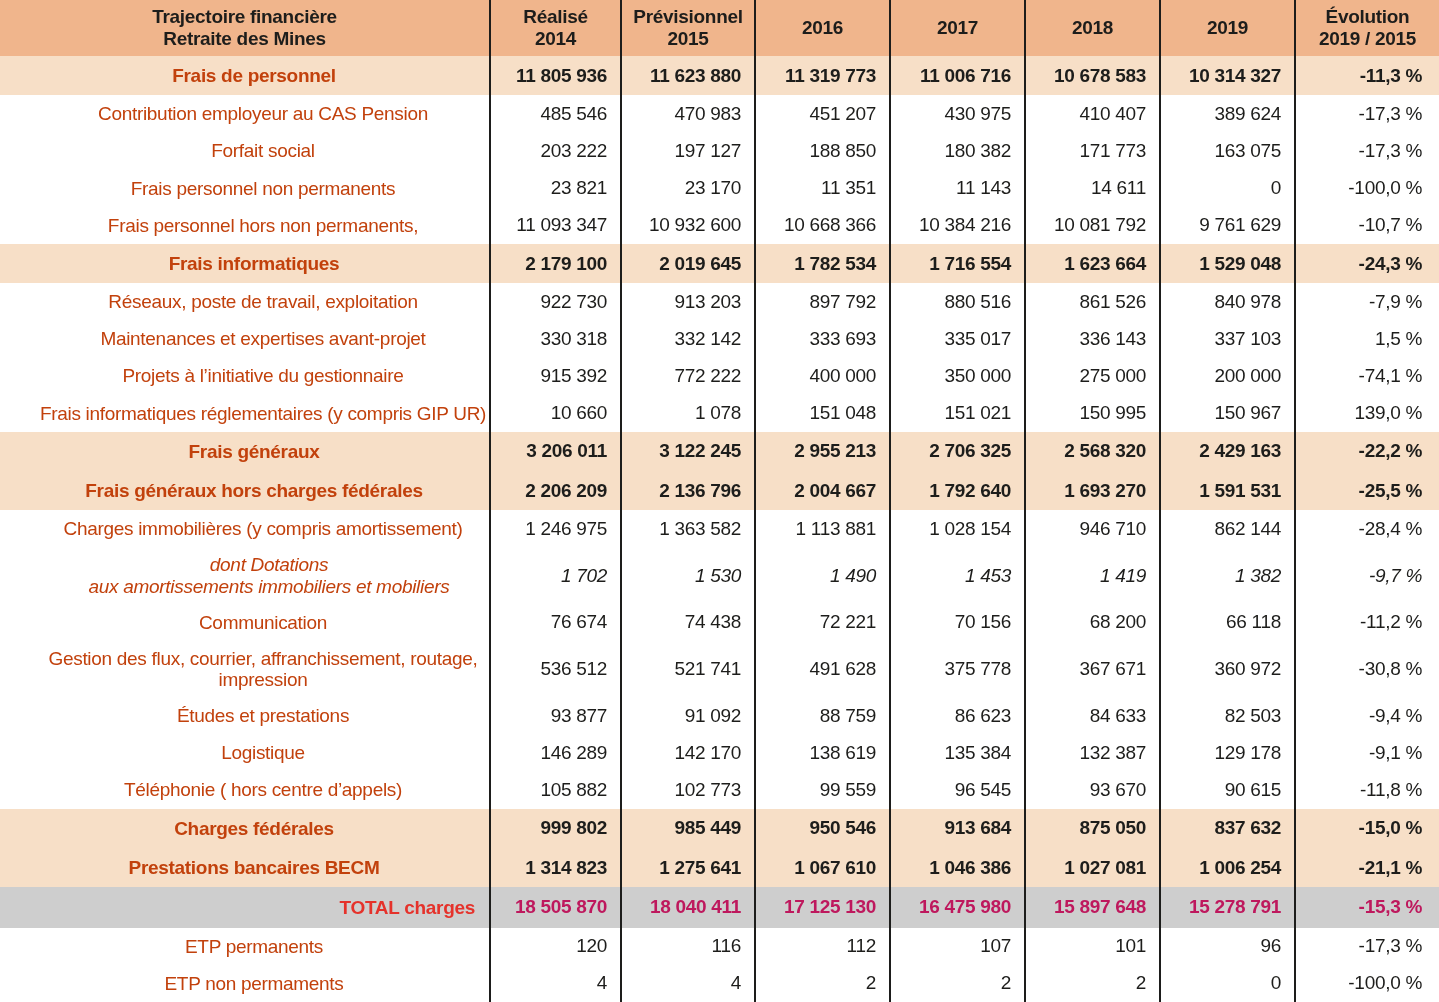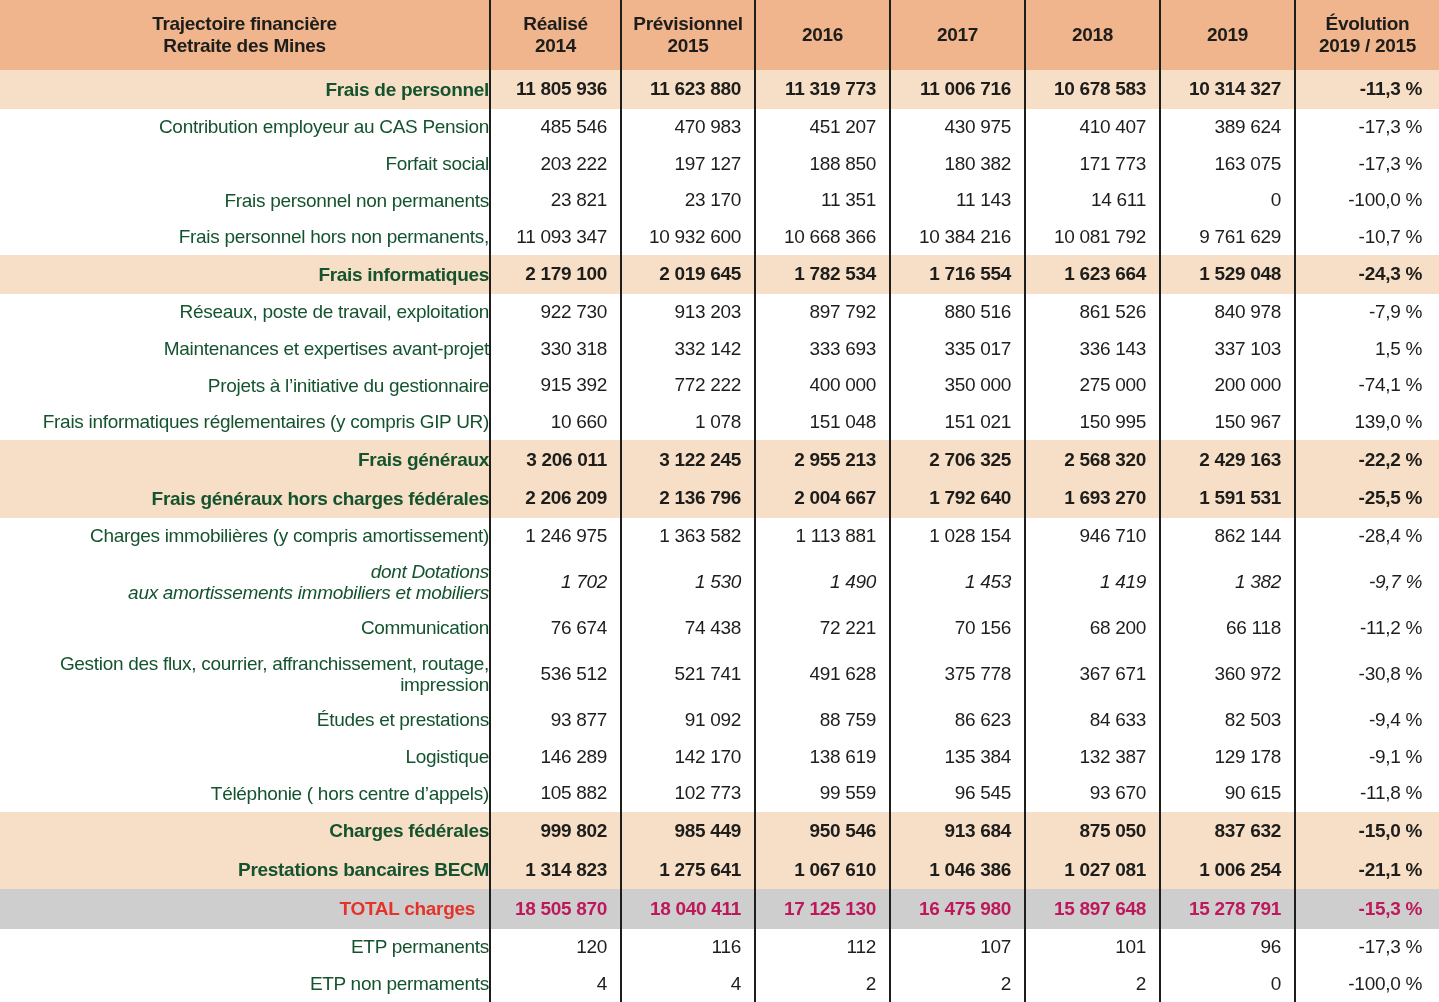--- a/index.html
+++ b/index.html
@@ -11,38 +11,38 @@
   table{
     border-collapse:collapse;table-layout:fixed;
     width:1439px;height:1002px;
   }
   td,th{padding:0;vertical-align:middle;overflow:hidden;}
 
   
   .vline{border-left:2px solid #1d1d1b;}
 
   
-  tr.header{height:70px;}
+  tr.header{height:56px;}
   tr.header th{
     background:#f0b58c;color:#1d1d1b;font-weight:bold;
     font-size:19px;line-height:1.15;text-align:center;letter-spacing:-0.3px;
   }
 
   
   tr.item{height:35px;}
   tr.section{height:37px;}
   tr.total{height:38px;padding-left:29px;}
   tr.two{height:53px;}
   tr.section td{background:#f7dfc7;font-weight:bold;}
   tr.total td{background:#cecece;font-weight:bold;color:#e5322b;}
   tr.subitem td{font-style:italic;padding-left:33px;}
 
   td.label{
-    font-size:19px;color:#14532d;letter-spacing:-0.3px;line-height:1.12;
-    padding-left:37px;text-align:right;
+    font-size:19px;color:#c2410c;letter-spacing:-0.3px;line-height:1.12;
+    padding-left:37px;text-align:center;
   }
   tr.section td.label, tr.plain td.label{padding-left:19px;}
   tr.subitem td.label{padding-left:49px;}
   tr.total td.label{text-align:right;padding-right:14px;padding-left:0;color:#e5322b;}
 
   td.num{
     font-size:19px;color:#1d1d1b;letter-spacing:-0.3px;
     text-align:right;padding-right:13px;white-space:nowrap;
   }
   td.evo{padding-right:17px;}

